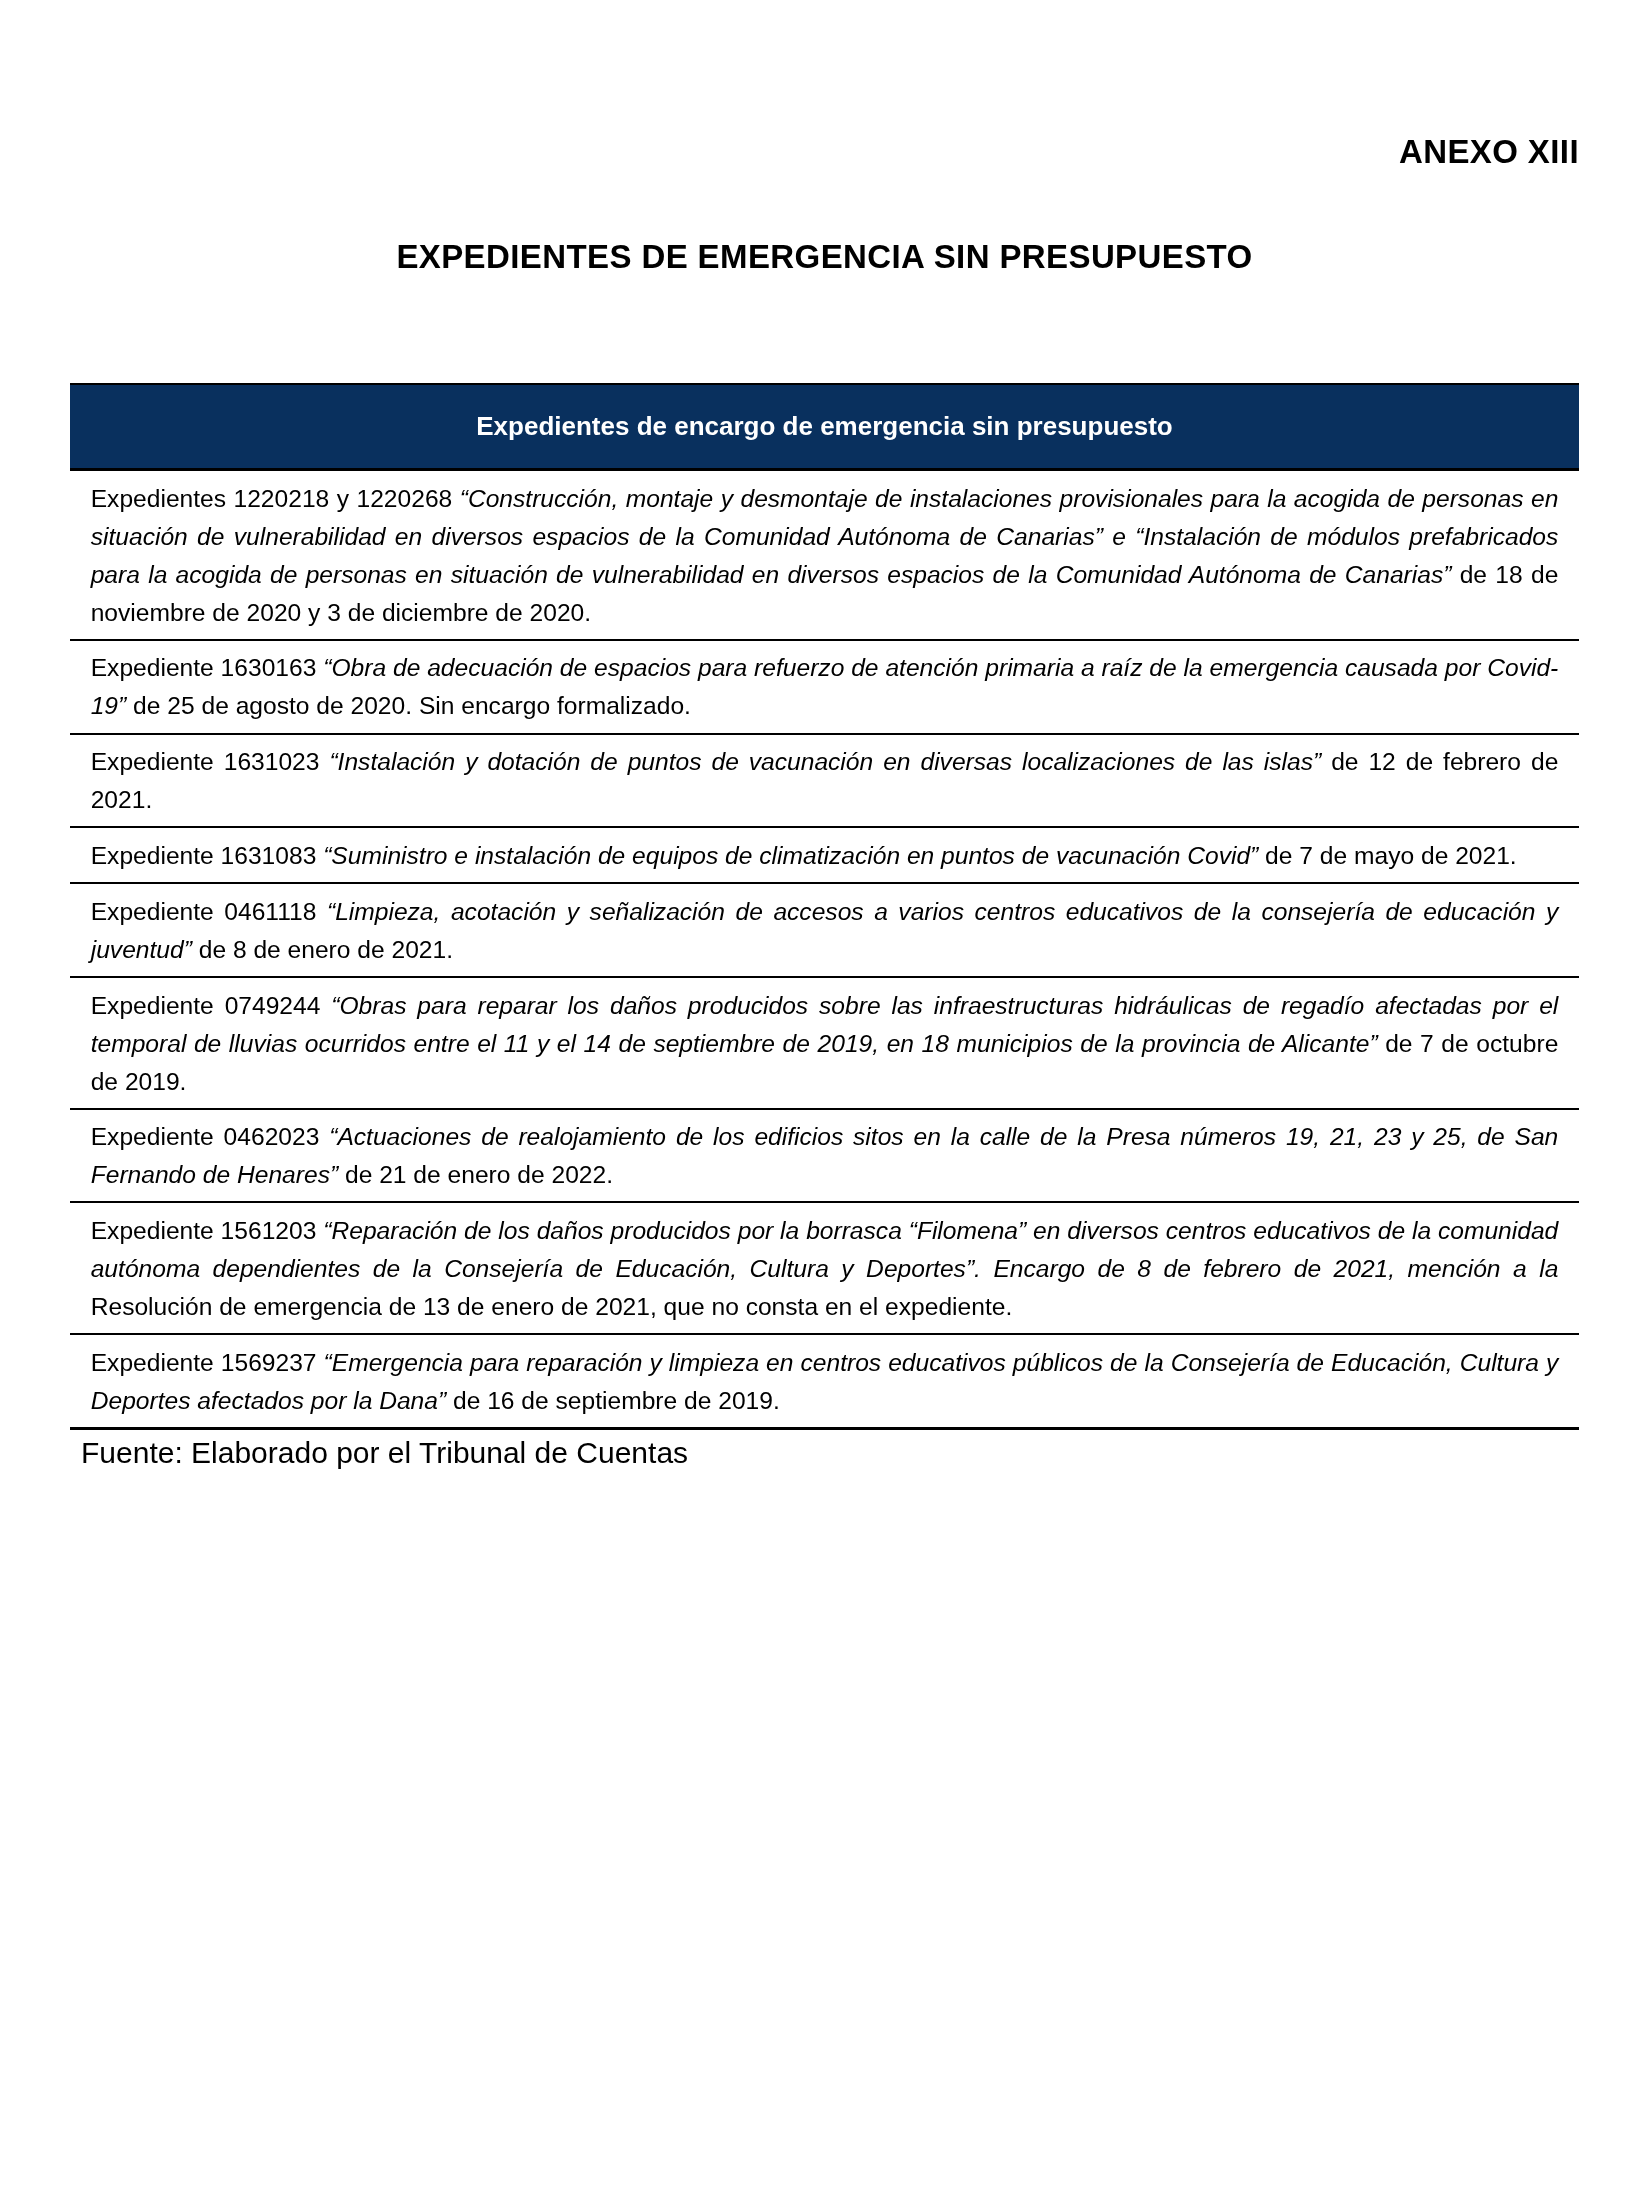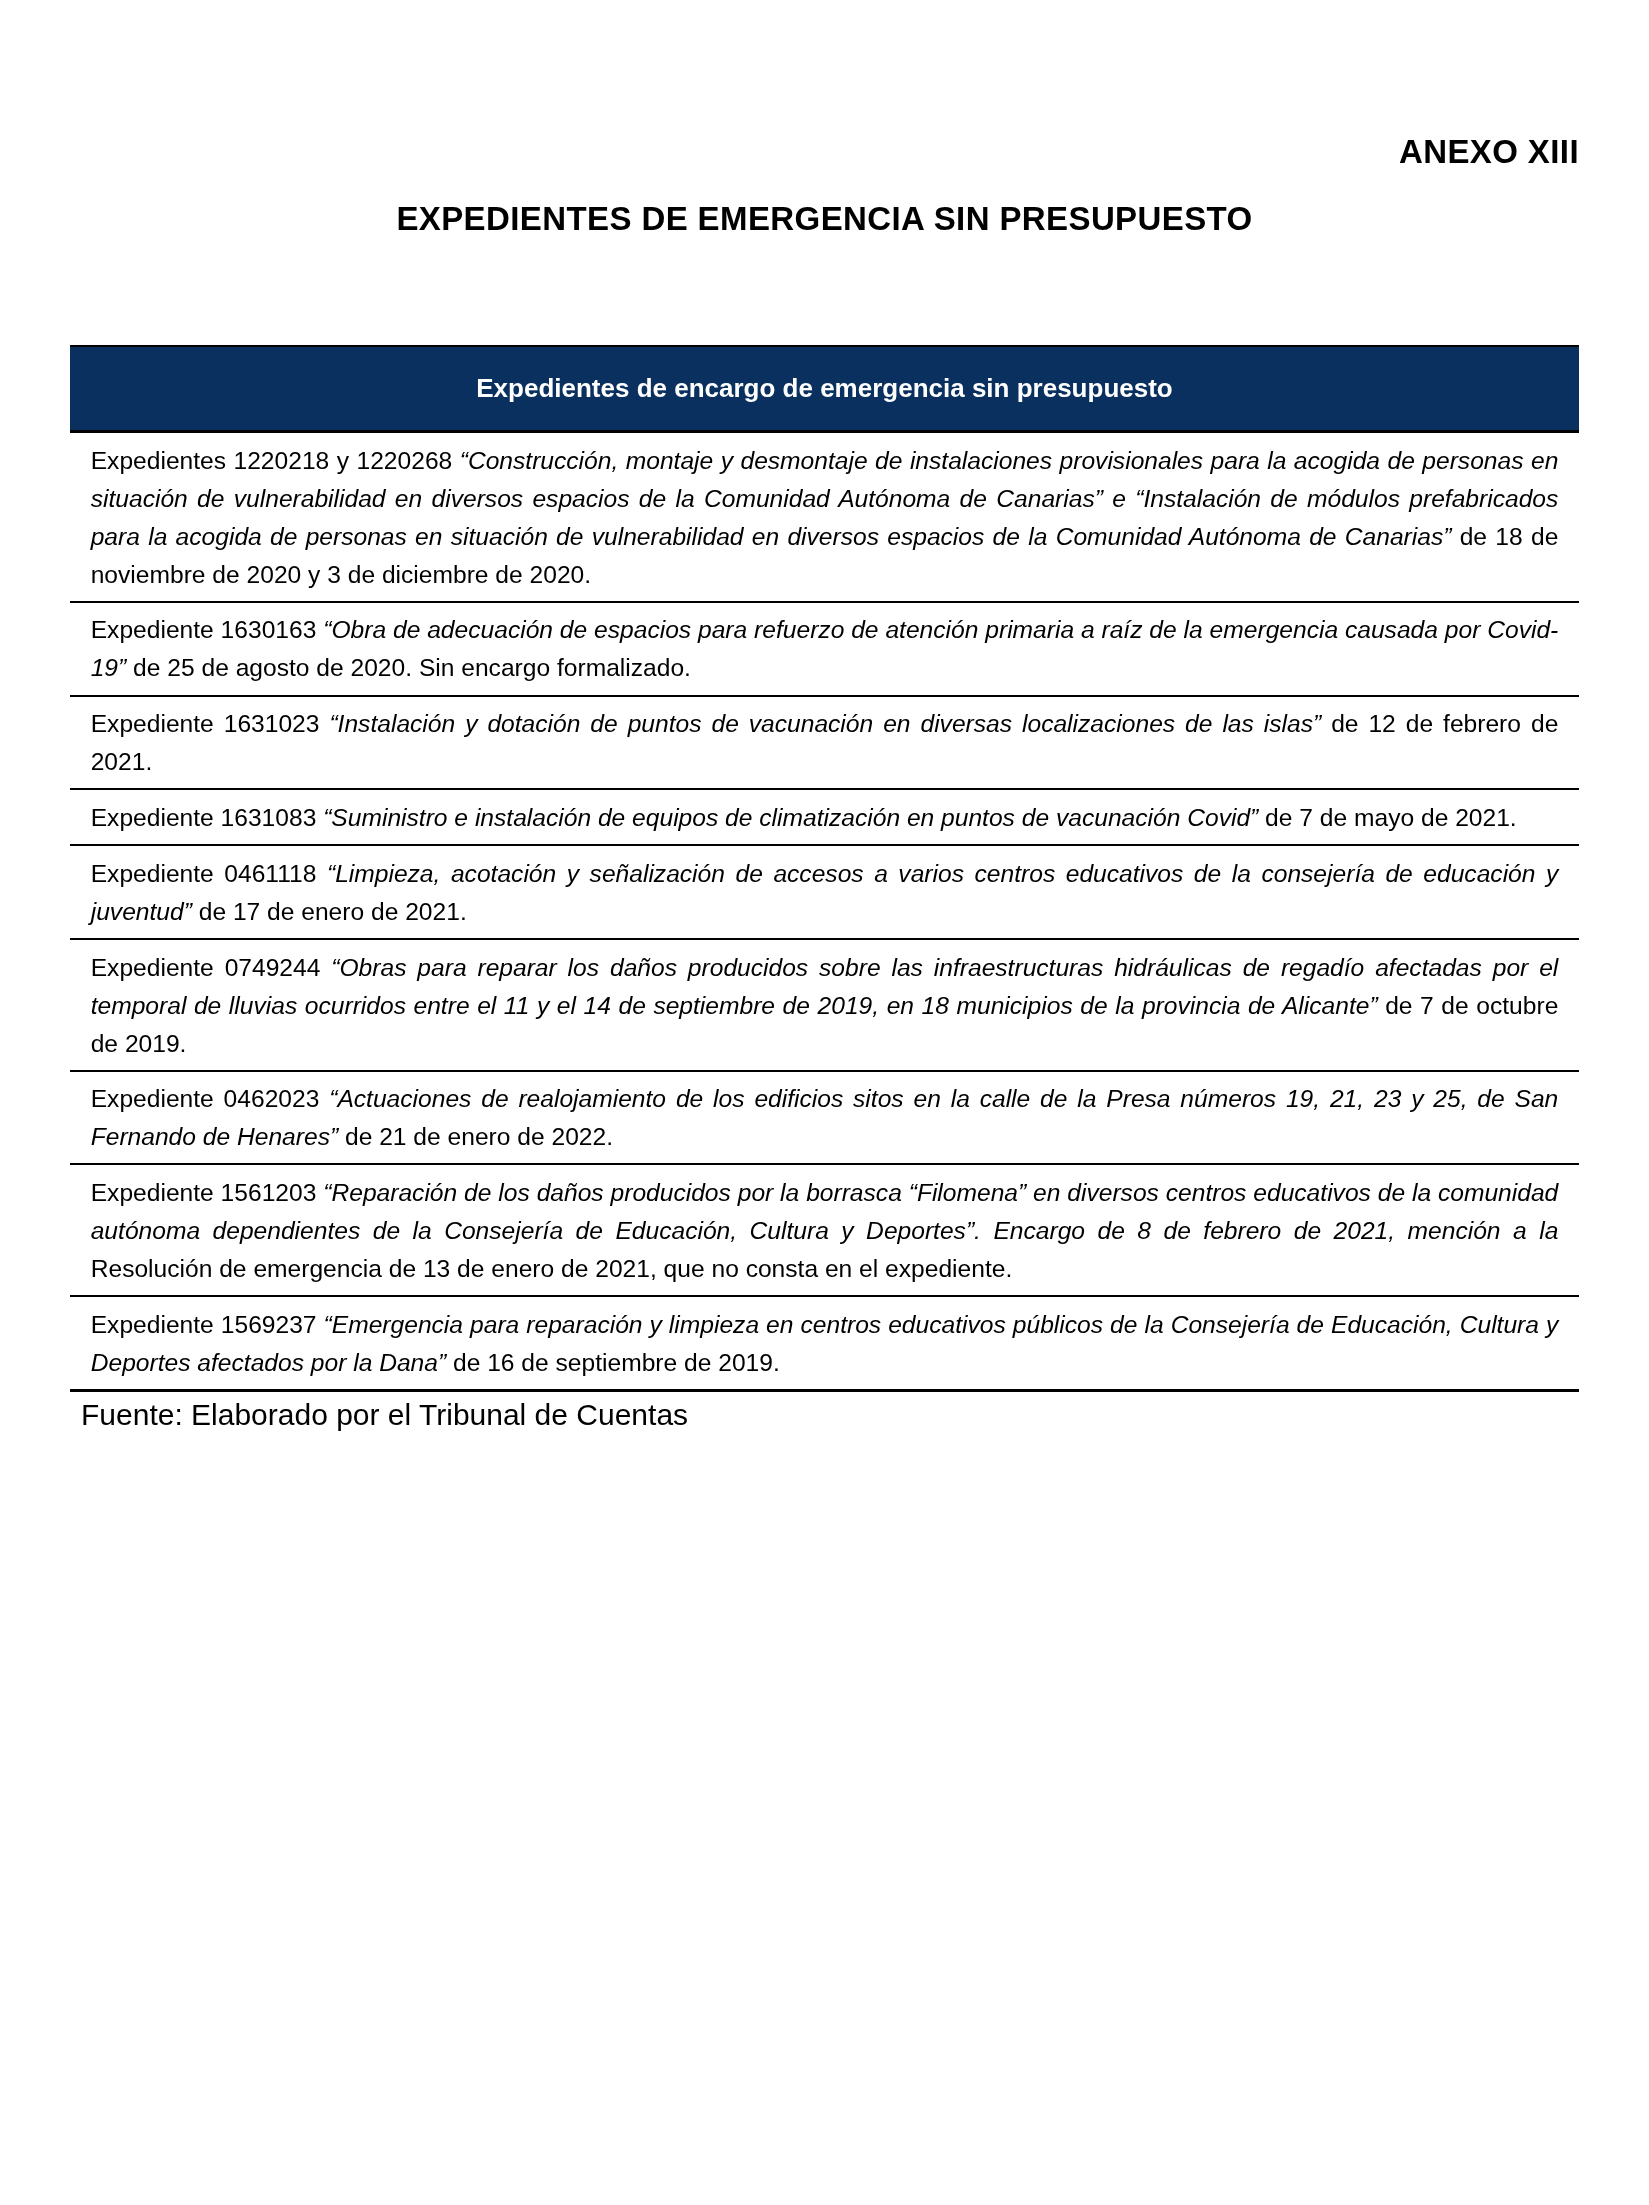--- a/index.html
+++ b/index.html
@@ -20,21 +20,21 @@
     width: 1509px;
   }
   .annex {
     text-align: right;
     font-size: 33px;
     font-weight: bold;
     line-height: 40px;
     letter-spacing: 0.4px;
   }
   .doc-title {
-    margin-top: 26px;
+    margin-top: 64px;
     text-align: center;
     font-size: 33px;
     font-weight: bold;
     line-height: 41px;
     letter-spacing: 0.4px;
   }
   .table {
     margin-top: 106px;
     width: 100%;
   }
@@ -83,21 +83,21 @@
     <div class="table">
       <div class="thead" style="background-color: rgb(9, 48, 94);">
         <span class="hlabel" style="color: rgb(255, 255, 255);">Expedientes de encargo de emergencia sin presupuesto</span>
       </div>
       <div class="tbody">
 
       <div class="row"><span class="seg">Expedientes 1220218 y 1220268 </span><span class="seg it">“Construcción, montaje y desmontaje de instalaciones provisionales para la acogida de personas en situación de vulnerabilidad en diversos espacios de la Comunidad Autónoma de Canarias” e “Instalación de módulos prefabricados para la acogida de personas en situación de vulnerabilidad en diversos espacios de la Comunidad Autónoma de Canarias” </span><span class="seg">de 18 de noviembre de 2020 y 3 de diciembre de 2020.</span></div>
           <div class="row"><span class="seg">Expediente 1630163 </span><span class="seg it">“Obra de adecuación de espacios para refuerzo de atención primaria a raíz de la emergencia causada por Covid-19” </span><span class="seg">de 25 de agosto de 2020. Sin encargo formalizado.</span></div>
           <div class="row"><span class="seg">Expediente 1631023 </span><span class="seg it">“Instalación y dotación de puntos de vacunación en diversas localizaciones de las islas” </span><span class="seg">de 12 de febrero de 2021.</span></div>
           <div class="row"><span class="seg">Expediente 1631083 </span><span class="seg it">“Suministro e instalación de equipos de climatización en puntos de vacunación Covid” </span><span class="seg">de 7 de mayo de 2021.</span></div>
-          <div class="row"><span class="seg">Expediente 0461118 </span><span class="seg it">“Limpieza, acotación y señalización de accesos a varios centros educativos de la consejería de educación y juventud” </span><span class="seg">de 17 de enero de 2021.</span></div>
+          <div class="row"><span class="seg">Expediente 0461118 </span><span class="seg it">“Limpieza, acotación y señalización de accesos a varios centros educativos de la consejería de educación y juventud” </span><span class="seg">de 8 de enero de 2021.</span></div>
           <div class="row"><span class="seg">Expediente 0749244 </span><span class="seg it">“Obras para reparar los daños producidos sobre las infraestructuras hidráulicas de regadío afectadas por el temporal de lluvias ocurridos entre el 11 y el 14 de septiembre de 2019, en 18 municipios de la provincia de Alicante” </span><span class="seg">de 7 de octubre de 2019.</span></div>
           <div class="row"><span class="seg">Expediente 0462023 </span><span class="seg it">“Actuaciones de realojamiento de los edificios sitos en la calle de la Presa números 19, 21, 23 y 25, de San Fernando de Henares” </span><span class="seg">de 21 de enero de 2022.</span></div>
           <div class="row"><span class="seg">Expediente 1561203 </span><span class="seg it">“Reparación de los daños producidos por la borrasca “Filomena” en diversos centros educativos de la comunidad autónoma dependientes de la Consejería de Educación, Cultura y Deportes”. Encargo de 8 de febrero de 2021, mención a la </span><span class="seg">Resolución de emergencia de 13 de enero de 2021, que no consta en el expediente.</span></div>
           <div class="row"><span class="seg">Expediente 1569237 </span><span class="seg it">“Emergencia para reparación y limpieza en centros educativos públicos de la Consejería de Educación, Cultura y Deportes afectados por la Dana” </span><span class="seg">de 16 de septiembre de 2019.</span></div>
         </div>
     </div>
 
     <div class="source-note">Fuente: Elaborado por el Tribunal de Cuentas</div>
 
   </div>

